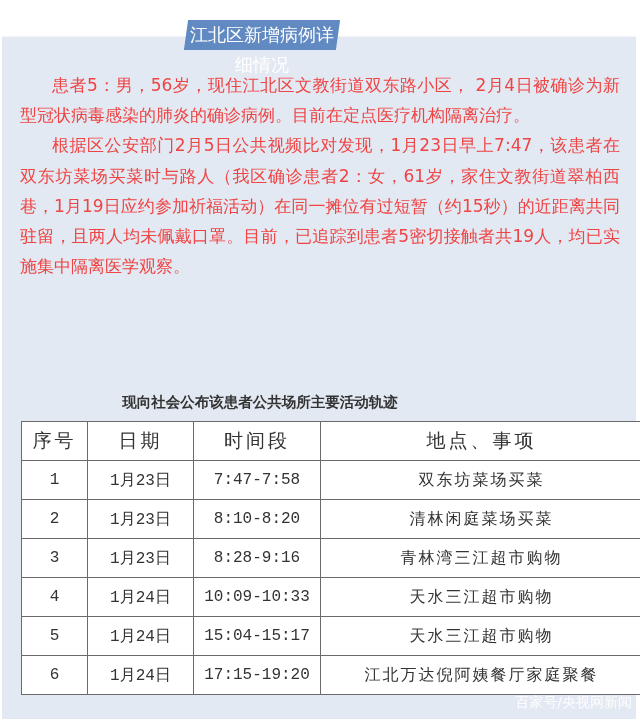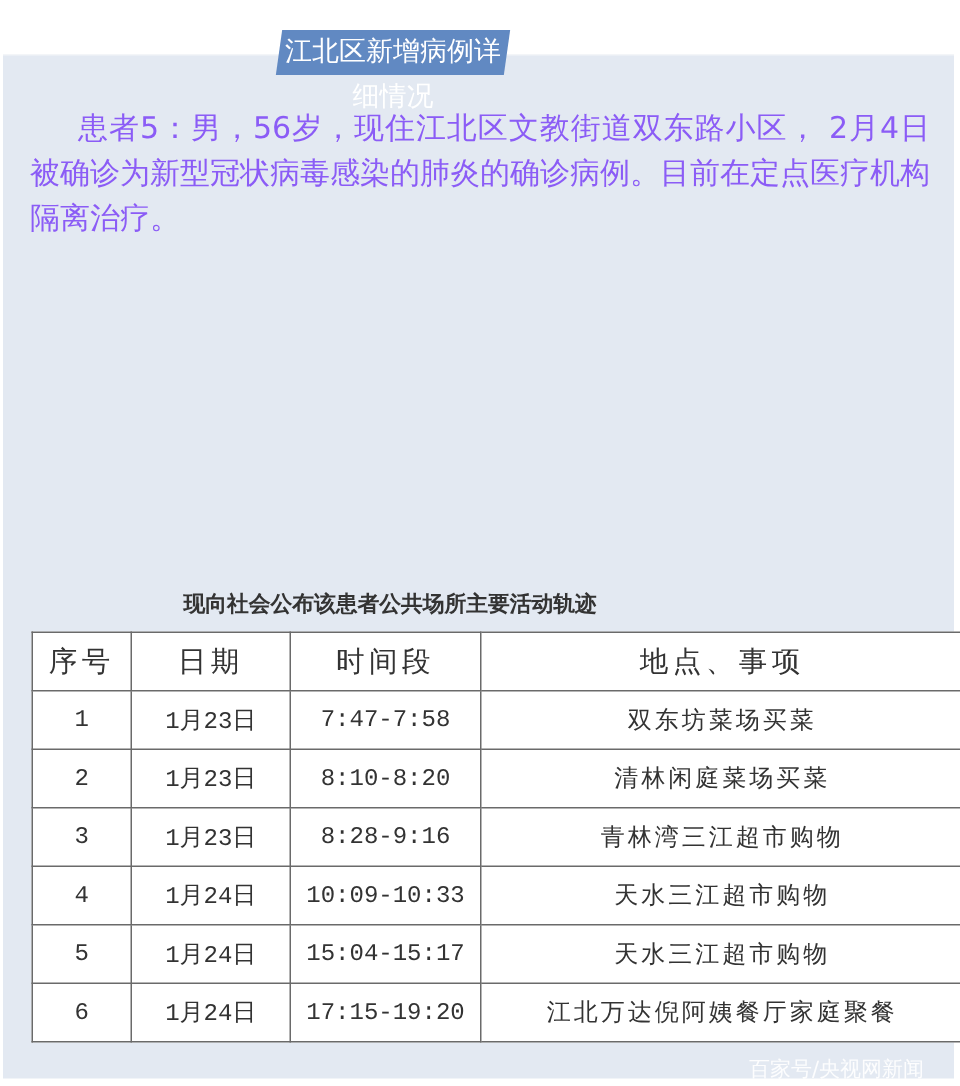--- a/index.html
+++ b/index.html
@@ -5,46 +5,47 @@
   html, body { margin: 0; padding: 0; background: #ffffff; }
   body { width: 640px; height: 724px; position: relative; overflow: hidden;
          font-family: "DejaVu Sans", "Liberation Sans", sans-serif; }
   .panel { position: absolute; left: 2px; top: 36px; width: 634px; height: 682px;
            background: #e3e9f2; border-top: 1px solid #f3f5f8; }
   .title-tag { position: absolute; left: 186px; top: 20px; width: 152px; height: 30px;
                background: #6189c2; transform: skewX(-8deg); z-index: 2; }
   .title-text { position: absolute; left: 186px; top: 20px; width: 152px; height: 30px;
                 line-height: 30px; text-align: center; color: #ffffff; font-size: 18px;
                 z-index: 3; letter-spacing: 0px; }
-  .body-text { position: absolute; left: 20px; top: 70px; width: 600px; color: #8b5cf6;
-               font-size: 20px; line-height: 30.2px; }
+  .body-text { position: absolute; left: 20px; top: 70px; width: 600px; color: #ef4444;
+               font-size: 17px; line-height: 30.2px; }
   .body-text p { margin: 0; text-indent: 32px; text-align: justify; }
   .table-caption { position: absolute; left: 0; top: 393px; width: 520px; text-align: center;
                    font-size: 14.5px; font-weight: bold; color: #333; }
   table.track { position: absolute; left: 21px; top: 421px; width: 622px;
                 border-collapse: collapse; background: #ffffff;
                 font-family: Liberation Mono, monospace; color: #333; }
   table.track th, table.track td { border: 1px solid #6a6a6a; text-align: center; padding: 0; }
   table.track th { height: 38px; font-size: 19px; font-weight: normal; letter-spacing: 3px; }
   table.track td { height: 38px; font-size: 16px; }
   .col-idx { width: 65px; } .col-date { width: 105px; } .col-time { width: 126px; }
   .place { letter-spacing: 2px; }
-  .watermark { position: absolute; right: 24px; top: 694px; color: rgba(255,255,255,0.9);
-               font-size: 14px; z-index: 4; margin-top: 10px; }
+  .watermark { position: absolute; right: 8px; top: 694px; color: rgba(255,255,255,0.9);
+               font-size: 14px; z-index: 4; }
 </style>
 </head>
 <body>
 
 <div class="panel"></div>
 
 <div class="title-tag"></div>
 <div class="title-text">江北区新增病例详细情况</div>
 
 <div class="body-text">
   <p>患者5：男，56岁，现住江北区文教街道双东路小区， 2月4日被确诊为新型冠状病毒感染的肺炎的确诊病例。目前在定点医疗机构隔离治疗。</p>
+  <p>根据区公安部门2月5日公共视频比对发现，1月23日早上7:47，该患者在双东坊菜场买菜时与路人（我区确诊患者2：女，61岁，家住文教街道翠柏西巷，1月19日应约参加祈福活动）在同一摊位有过短暂（约15秒）的近距离共同驻留，且两人均未佩戴口罩。目前，已追踪到患者5密切接触者共19人，均已实施集中隔离医学观察。</p>
 </div>
 
 <div class="table-caption">现向社会公布该患者公共场所主要活动轨迹</div>
 
 <table class="track">
   <thead>
     <tr>
       <th class="col-idx">序号</th>
       <th class="col-date">日期</th>
       <th class="col-time">时间段</th>

